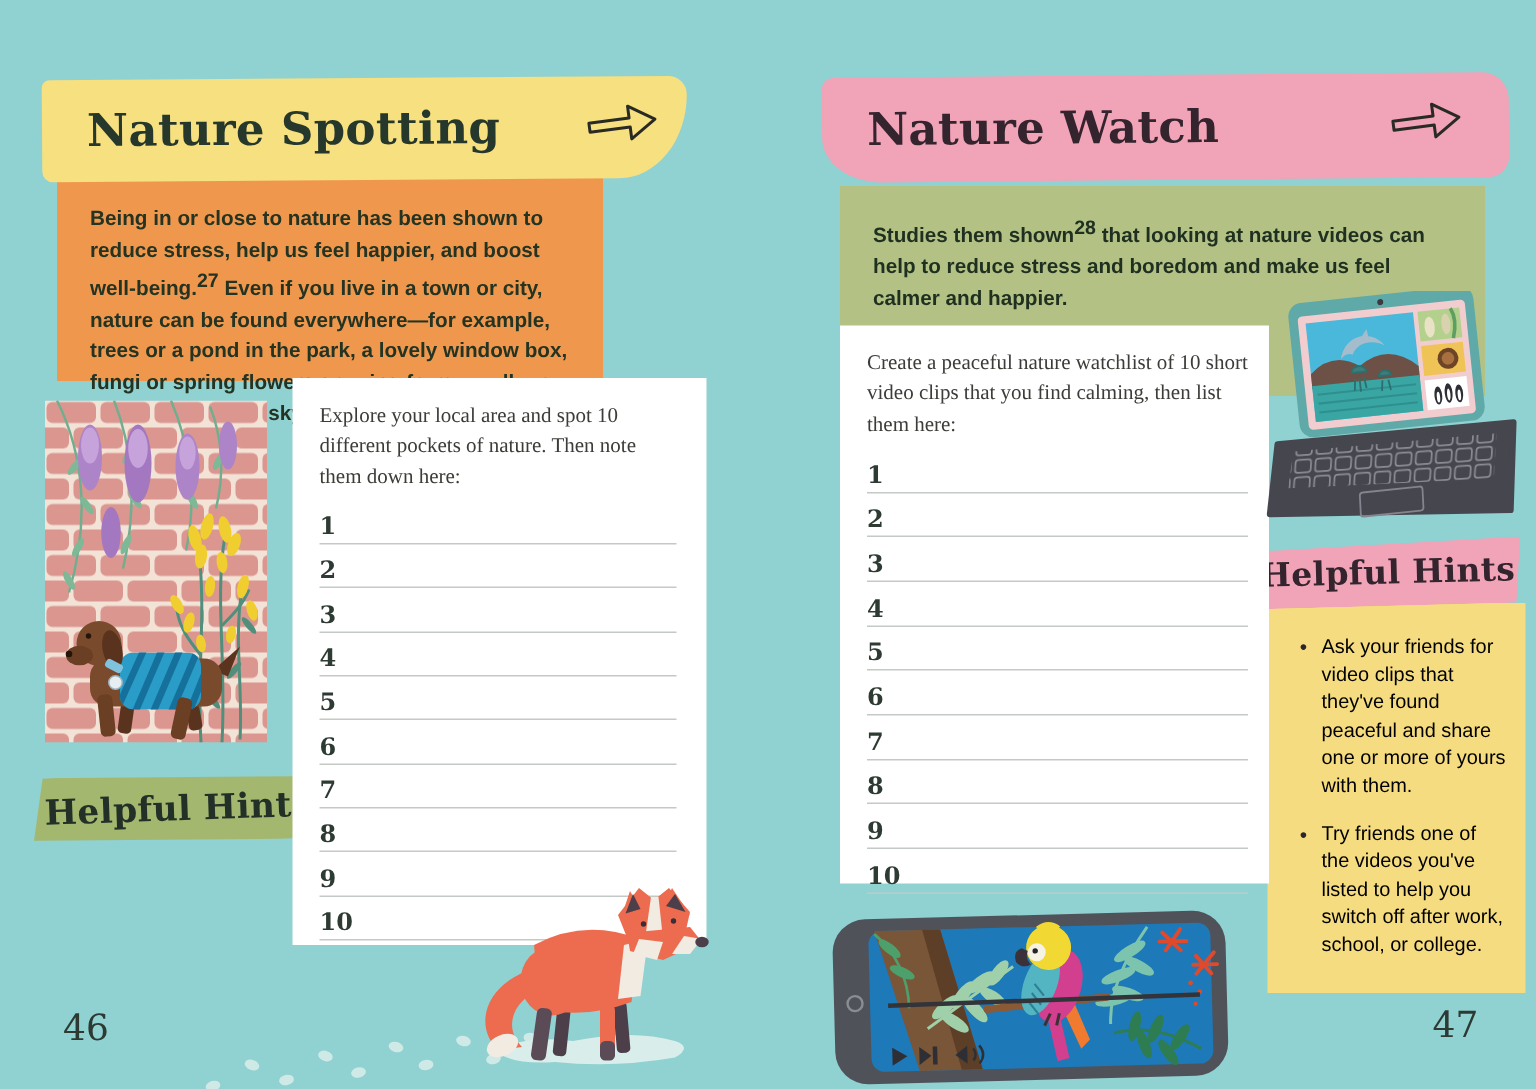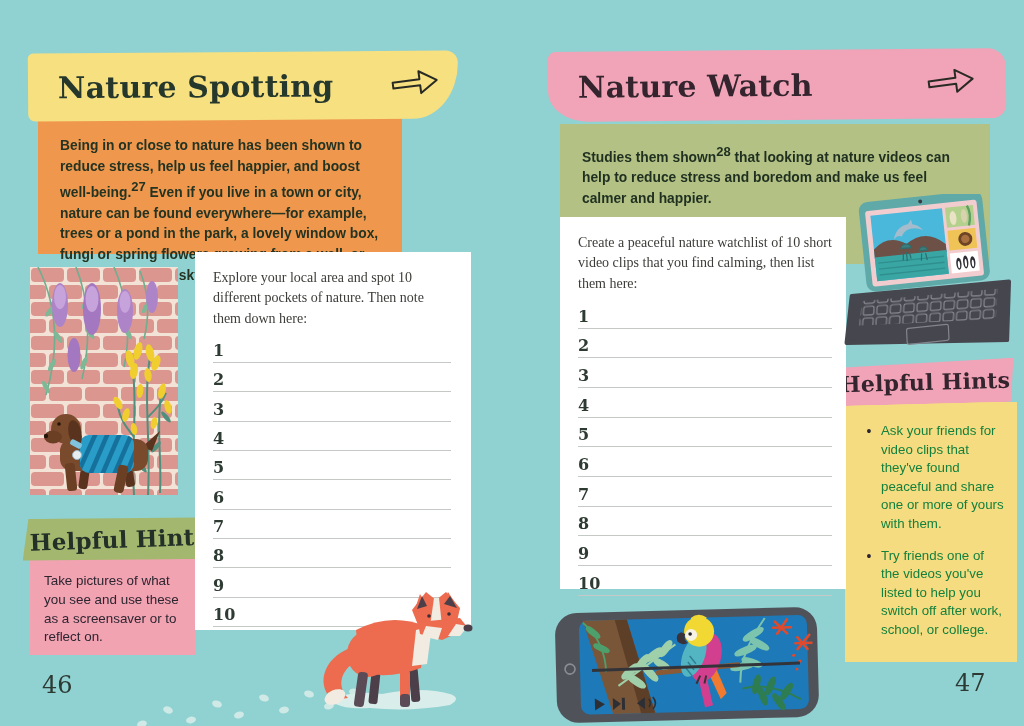--- a/index.html
+++ b/index.html
@@ -51,21 +51,21 @@
   .box-green .intro-text{color:#1f3020;}
   .tape-pink-sm{left:836px;top:348px;width:178px;height:44px;background:#f1a3b7;
     clip-path:polygon(5% 12%,100% 0,98% 100%,0 100%);transform:rotate(-1.5deg);
     display:flex;align-items:center;justify-content:center;z-index:3;}
   .tape-pink-sm .banner-title{font-size:22px;color:#33242e;}
   .box-yellow{left:845px;top:390px;width:172px;height:260px;background:#f5dc80;
     padding:20px 12px 0 12px;z-index:2;}
   .bullet{display:flex;margin-bottom:13px;}
   .bullet .dot{width:24px;flex:0 0 24px;color:#2c2530;font-size:14px;line-height:1.4;text-align:center;}
   .bullet .dot::before{content:"\2022";}
-  .bullet-text{font-size:13.3px;line-height:1.4;color:#15803d;font-weight:500;}
+  .bullet-text{font-size:13.3px;line-height:1.4;color:#000000;font-weight:500;}
 
   .bottom-strip{left:0;bottom:0;width:1024px;height:8px;background:#61aebb;z-index:7;}
 
   
   .illus{position:absolute;}
   #wall-illus{left:30px;top:255px;z-index:2;}
   #fox-illus{left:308px;top:572px;z-index:6;}
   #paw-prints{left:128px;top:668px;z-index:5;}
   #laptop-illus{left:838px;top:182px;z-index:4;}
   #phone-illus{left:554px;top:594px;z-index:5;}
@@ -219,23 +219,20 @@
     <div class="line-row">
         <span class="line-num">9</span>
       </div>
     <div class="line-row">
         <span class="line-num">10</span>
       </div>
   </div>
 
   <div class="abs tape-olive">
     <span class="banner-title">Helpful Hint</span>
-  </div>
-  <div class="abs box-pink">
-    <p class="hint-text">Take pictures of what you see and use these as a screensaver or to reflect on.</p>
   </div>
 
   <span class="pagenum" style="left:42px;top:659px;">46</span>
 
   <div class="illus" id="paw-prints">
     <svg width="240" height="52" viewBox="0 0 240 52">
       <g fill="#cfeae6">
         <ellipse cx="14" cy="44" rx="5" ry="3.4" transform="rotate(-16 14 44)"></ellipse>
         <ellipse cx="40" cy="30" rx="5" ry="3.4" transform="rotate(20 40 30)"></ellipse>
         <ellipse cx="63" cy="40" rx="5" ry="3.4" transform="rotate(-12 63 40)"></ellipse>

